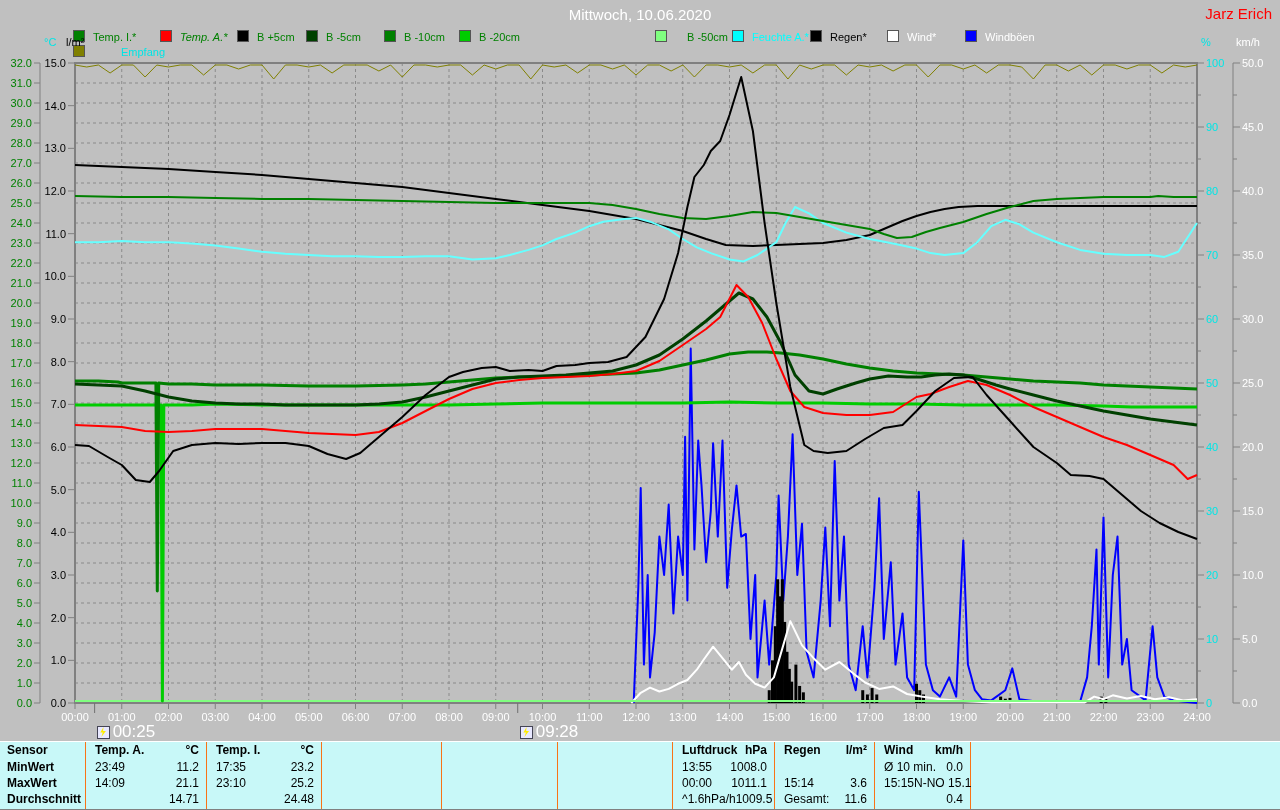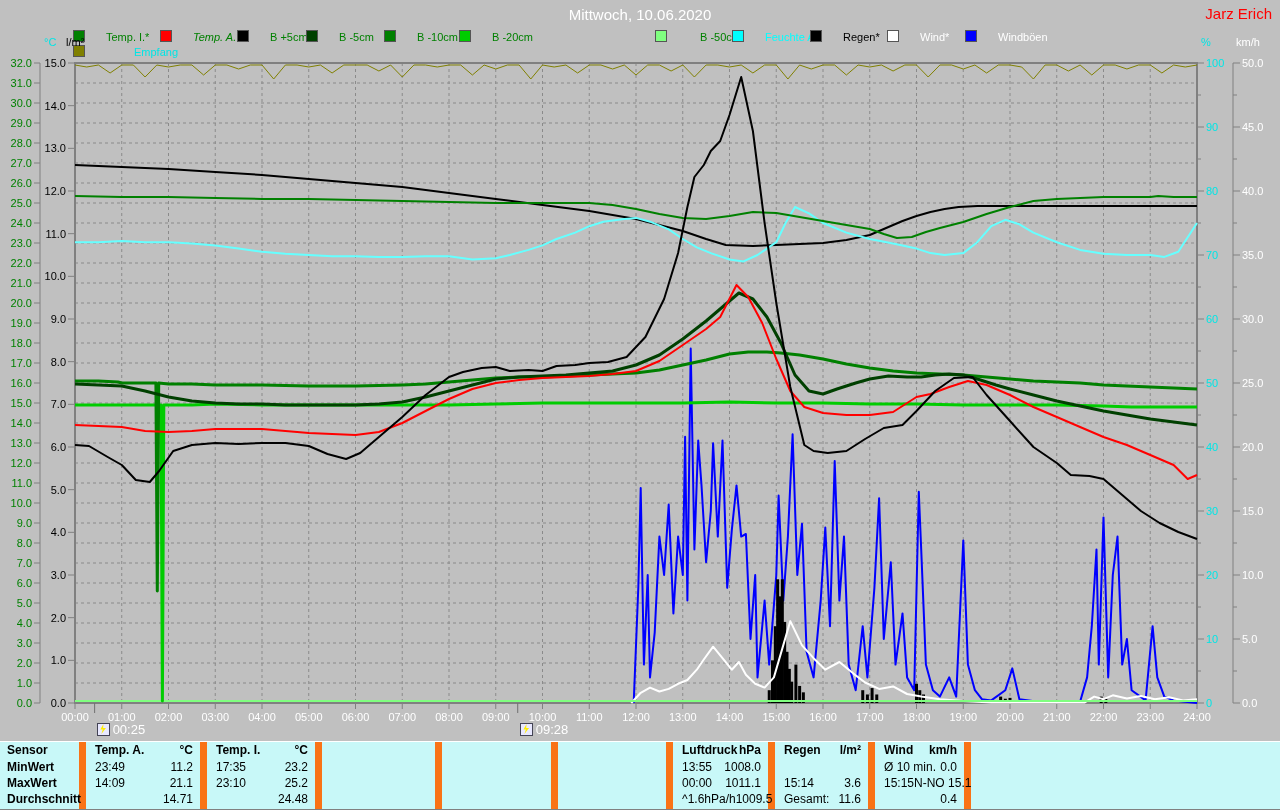--- a/index.html
+++ b/index.html
@@ -8,30 +8,30 @@
   #title{position:absolute;top:6px;left:0;width:100%;text-align:center;color:#ffffff;font-size:15px;}
   #author{position:absolute;top:5px;right:8px;color:#ff0000;font-size:15px;}
   .unit{position:absolute;top:36px;font-size:11px;}
   #unit-c{left:44px;color:#00e5e5;}
   #unit-lm2{left:66px;color:#000000;}
   #unit-pct{left:1201px;color:#00e5e5;}
   #unit-kmh{left:1236px;color:#ffffff;}
   #legend{position:absolute;top:0;left:0;}
   .lg-item{position:absolute;height:12px;white-space:nowrap;}
   .lg-box{display:inline-block;width:10px;height:10px;border:1px solid #555;vertical-align:-1px;}
-  .lg-lab{margin-left:21px;font-size:11px;}
+  .lg-lab{margin-left:8px;font-size:11px;}
   #chart-svg{position:absolute;left:0;top:0;}
-  .marker{position:absolute;white-space:nowrap;color:#ffffff;font-size:13px;}
+  .marker{position:absolute;white-space:nowrap;color:#ffffff;font-size:17px;}
   .mk-icon{display:inline-block;width:11px;height:11px;background:#e8e8ff;border:1px solid #445;
            vertical-align:-2px;margin-right:3px;position:relative;}
   .mk-bolt{position:absolute;left:2px;top:0px;width:7px;height:10px;background:#ffee00;
            clip-path:polygon(55% 0,10% 55%,45% 55%,25% 100%,90% 40%,50% 40%);}
   #stats{position:absolute;left:0;top:741px;width:1280px;height:67px;background:#c8f8f8;
          border-top:1px solid #ffffff;border-bottom:2px solid #808080;display:flex;font-size:12px;color:#000;}
-  .tgroup{height:100%;box-sizing:border-box;border-right:7px solid #f97316;flex:0 0 auto;}
+  .tgroup{height:100%;box-sizing:border-box;border-right:1px solid #f97316;flex:0 0 auto;}
   .tgroup.nosep{border-right:none;}
   .trow{height:16px;line-height:16px;display:flex;}
   .trow.thead{font-weight:bold;height:17px;line-height:17px;}
   .tc-l{flex:1 1 55%;padding-left:9px;text-align:left;white-space:nowrap;}
   .tc-r{flex:1 1 45%;padding-right:7px;text-align:right;white-space:nowrap;}
   .rowlab{font-weight:bold;padding-left:7px;}
 </style>
 </head>
 <body>
 

